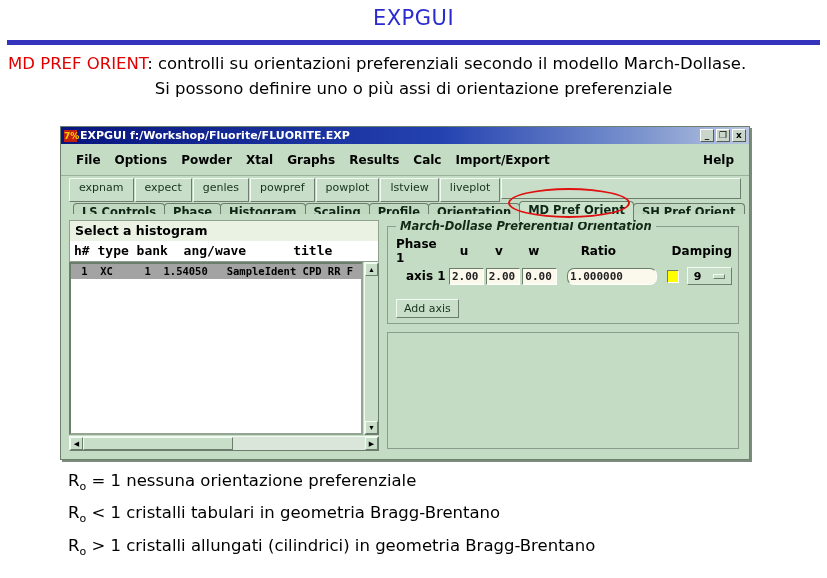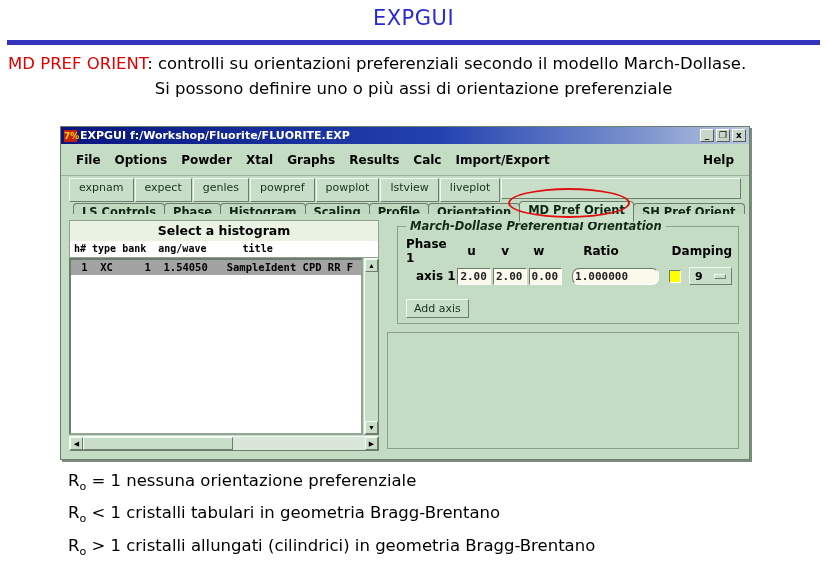--- a/index.html
+++ b/index.html
@@ -201,32 +201,32 @@
     display: flex;
     flex-direction: column;
     margin-right: 8px;
   }
   .hist-title {
     background: #e9f2e3;
     border: 1px solid #8fa08f;
     border-bottom: none;
     font-size: 12.5px;
     font-weight: bold;
-    text-align: center;
-    padding: 2px 0 3px 0;
+    text-align: left;
+    padding: 2px 0 3px 5px;
     color: #000;
     font-family: "DejaVu Sans", sans-serif;
     box-sizing: border-box;
   }
   .hist-colhdr {
     background: #ffffff;
     border: 1px solid #8fa08f;
     border-top: none;
     font-family: "DejaVu Sans Mono", monospace;
-    font-size: 10px;
+    font-size: 13px;
     font-weight: bold;
     padding: 2px 4px 3px 4px;
     white-space: pre;
     color: #000;
     box-sizing: border-box;
   }
   .hist-listwrap {
     flex: 1;
     display: flex;
     min-height: 0;
@@ -306,21 +306,21 @@
   }
   .hs-track { flex: 1; background: #dbe6db; }
 
   
   .md-pane {
     flex: 1;
     position: relative;
   }
   .md-group {
     position: absolute;
-    left: 10px; top: 6px; right: 2px;
+    left: 0; top: 6px; right: 2px;
     height: 98px;
     border: 1px solid #8d9d8d;
     box-sizing: border-box;
   }
   .md-legend {
     position: absolute;
     left: 8px; top: -8px;
     background: #c3dcc3;
     padding: 0 4px;
     font-size: 11.5px;

